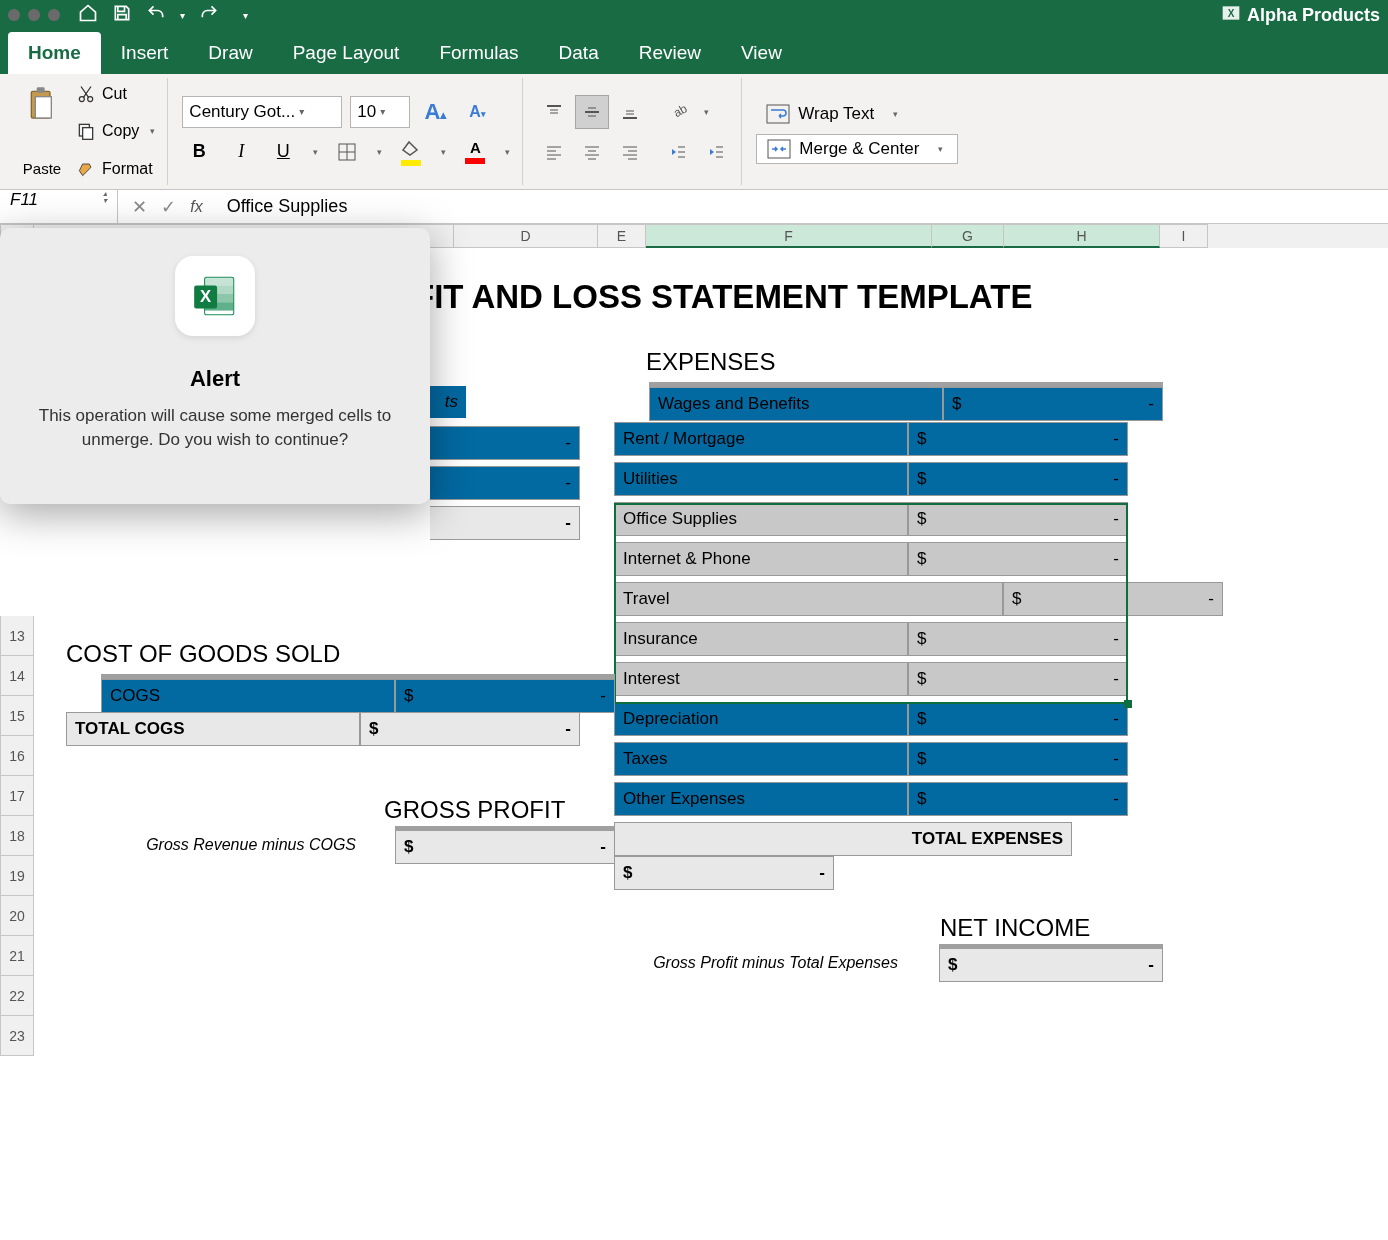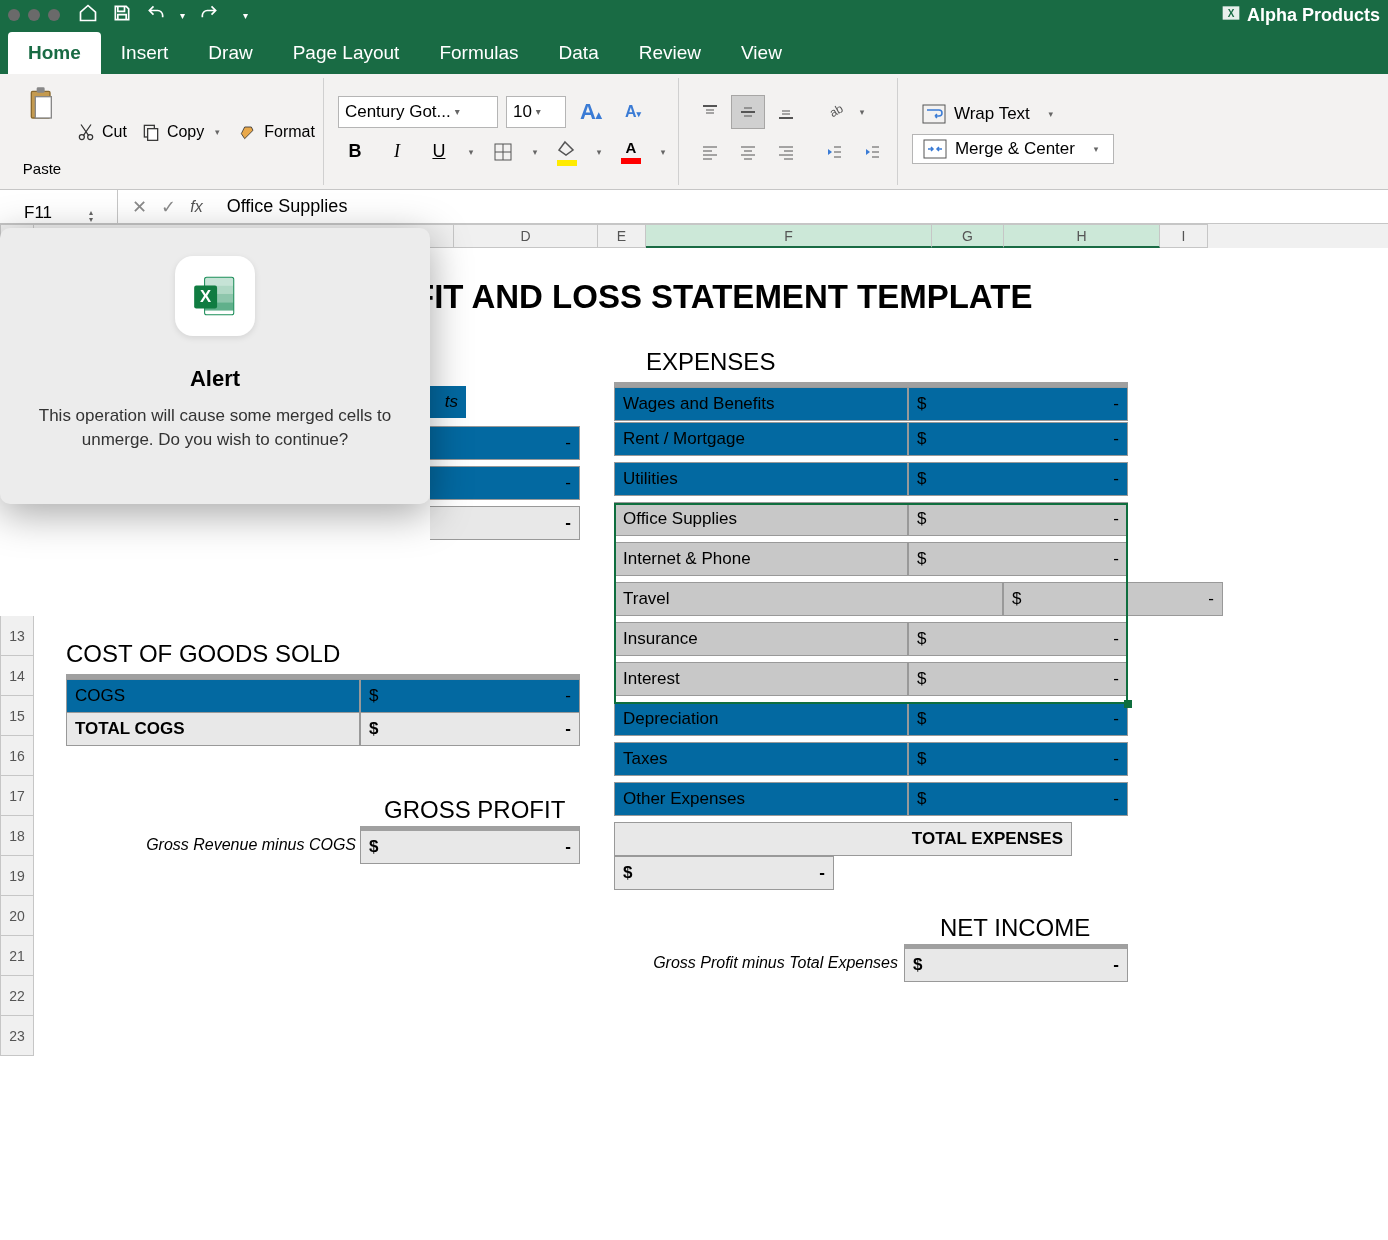--- a/index.html
+++ b/index.html
@@ -19,21 +19,21 @@
 .tab.active { background: #fff; color: #196b44; border-radius: 4px 4px 0 0; font-weight: 600; }
 
 
 .ribbon { background: #f3f2f1; border-bottom: 1px solid #c6c6c6; height: 116px; display: flex; padding: 4px 6px; gap: 6px; }
 .ribbon-group { display: flex; flex-direction: column; justify-content: space-between; padding: 4px 8px; border-right: 1px solid #d0d0d0; }
 .ribbon-group:last-child { border-right: none; }
 .paste-group { flex-direction: row; gap: 6px; }
 .paste-btn { display: flex; flex-direction: column; align-items: center; justify-content: space-between; width: 56px; height: 100%; cursor: pointer; padding: 4px 0; }
 .paste-btn svg { width: 36px; height: 40px; }
 .paste-label { font-size: 15px; }
-.clip-actions { display: flex; flex-direction: row; gap: 14px; justify-content: space-around; }
+.clip-actions { display: flex; flex-direction: column; gap: 14px; justify-content: space-around; }
 .clip-item { display: flex; align-items: center; gap: 6px; font-size: 16px; cursor: pointer; }
 .clip-item svg { width: 20px; height: 20px; }
 
 .font-group { gap: 6px; justify-content: center; }
 .font-row { display: flex; gap: 8px; align-items: center; }
 .combo { background: #fff; border: 1px solid #b5b5b5; height: 32px; display: flex; align-items: center; padding: 0 6px; font-size: 17px; }
 .combo .chev { margin-left: 4px; font-size: 10px; color: #666; }
 .font-name { width: 160px; }
 .font-size { width: 60px; }
 .btn-sq { width: 34px; height: 34px; display: flex; align-items: center; justify-content: center; border: 1px solid transparent; cursor: pointer; font-size: 18px; }
@@ -50,21 +50,21 @@
 .align-group { justify-content: center; gap: 6px; }
 .align-row { display: flex; gap: 4px; }
 .btn-sq.active { background: #d0d0d0; border: 1px solid #a7a6a5; }
 
 .wrap-group { justify-content: center; gap: 6px; }
 .wrap-btn { display: flex; align-items: center; gap: 8px; padding: 4px 10px; font-size: 17px; cursor: pointer; }
 .merge-btn { background: #fff; border: 1px solid #b5b5b5; }
 
 
 .formulabar { height: 34px; border-bottom: 1px solid #c6c6c6; display: flex; align-items: center; background: #fff; }
-.namebox { width: 118px; border-right: 1px solid #c6c6c6; padding: 0 24px; font-size: 17px; display: flex; align-items: flex-end; height: 100%; }
+.namebox { width: 118px; border-right: 1px solid #c6c6c6; padding: 0 10px; font-size: 17px; display: flex; align-items: flex-start; height: 100%; font-style: italic; }
 .namebox .stepper { margin-left: auto; display: flex; flex-direction: column; line-height: 7px; font-size: 8px; color: #666; }
 .fb-btns { display: flex; gap: 14px; padding: 0 14px; color: #8a8a8a; font-size: 18px; align-items: center; }
 .fx { font-style: italic; font-size: 16px; color: #555; }
 .fb-input { flex: 1; padding: 0 10px; font-size: 18px; }
 
 
 .sheet-area { position: relative; height: calc(100% - 224px); overflow: hidden; }
 .col-headers { display: flex; height: 24px; position: sticky; top: 0; background: #f0f0f0; }
 .corner { width: 34px; border: 1px solid #c6c6c6; background: #f0f0f0; }
 .ch { flex: 0 0 auto; border: 1px solid #c6c6c6; border-left: none; text-align: center; color: #555; font-size: 14px; line-height: 22px; background: #f0f0f0; }
@@ -75,21 +75,21 @@
 .cells { position: absolute; left: 34px; top: 24px; right: 0; bottom: 0; }
 .doc-bg { position: absolute; inset: 0; background: #fff; }
 
 .title-big { position: absolute; left: 380px; top: 30px; font-family: "Century Gothic", sans-serif; font-size: 33px; font-weight: 900; letter-spacing: 0px; }
 .section-h { font-family: "Century Gothic", sans-serif; font-size: 24px; letter-spacing: 0px; }
 .ts-row { position: absolute; display: flex; }
 .ts-cell { border: 1px solid #999; padding: 6px 8px; font-family: "Century Gothic", sans-serif; font-size: 17px; background: #0369a1; }
 .ts-cell.label { flex: 1; }
 .ts-cell.amount { width: 220px; display: flex; justify-content: space-between; }
 .ts-total { background: #e8e8e8; font-weight: 700; }
-.ts-header { border-top: 5px solid #a0a0a0; }
+.ts-header { border-top: 5px solid #a0a0a0; margin-left: 35px; }
 .sel-range { position: absolute; border: 2px solid #0f6e3e; pointer-events: none; }
 .sel-handle { position: absolute; width: 8px; height: 8px; background: #0f6e3e; }
 .sel-shade { background: #c8c8c8 !important; }
 
 
 .dialog-overlay { position: absolute; inset: 0; }
 .dialog { position: absolute; left: 0px; top: 228px; width: 430px; background: #ececec; border-radius: 10px; box-shadow: 0 10px 40px rgba(0,0,0,0.35); padding: 28px 24px 24px; text-align: center; }
 .dialog-icon { width: 80px; height: 80px; background: #fff; border-radius: 18px; margin: 0 auto 30px; display: flex; align-items: center; justify-content: center; box-shadow: 0 2px 6px rgba(0,0,0,0.1); }
 .dialog-icon svg { width: 50px; height: 50px; }
 .dialog-title { font-weight: 700; font-size: 22px; margin-bottom: 12px; }

